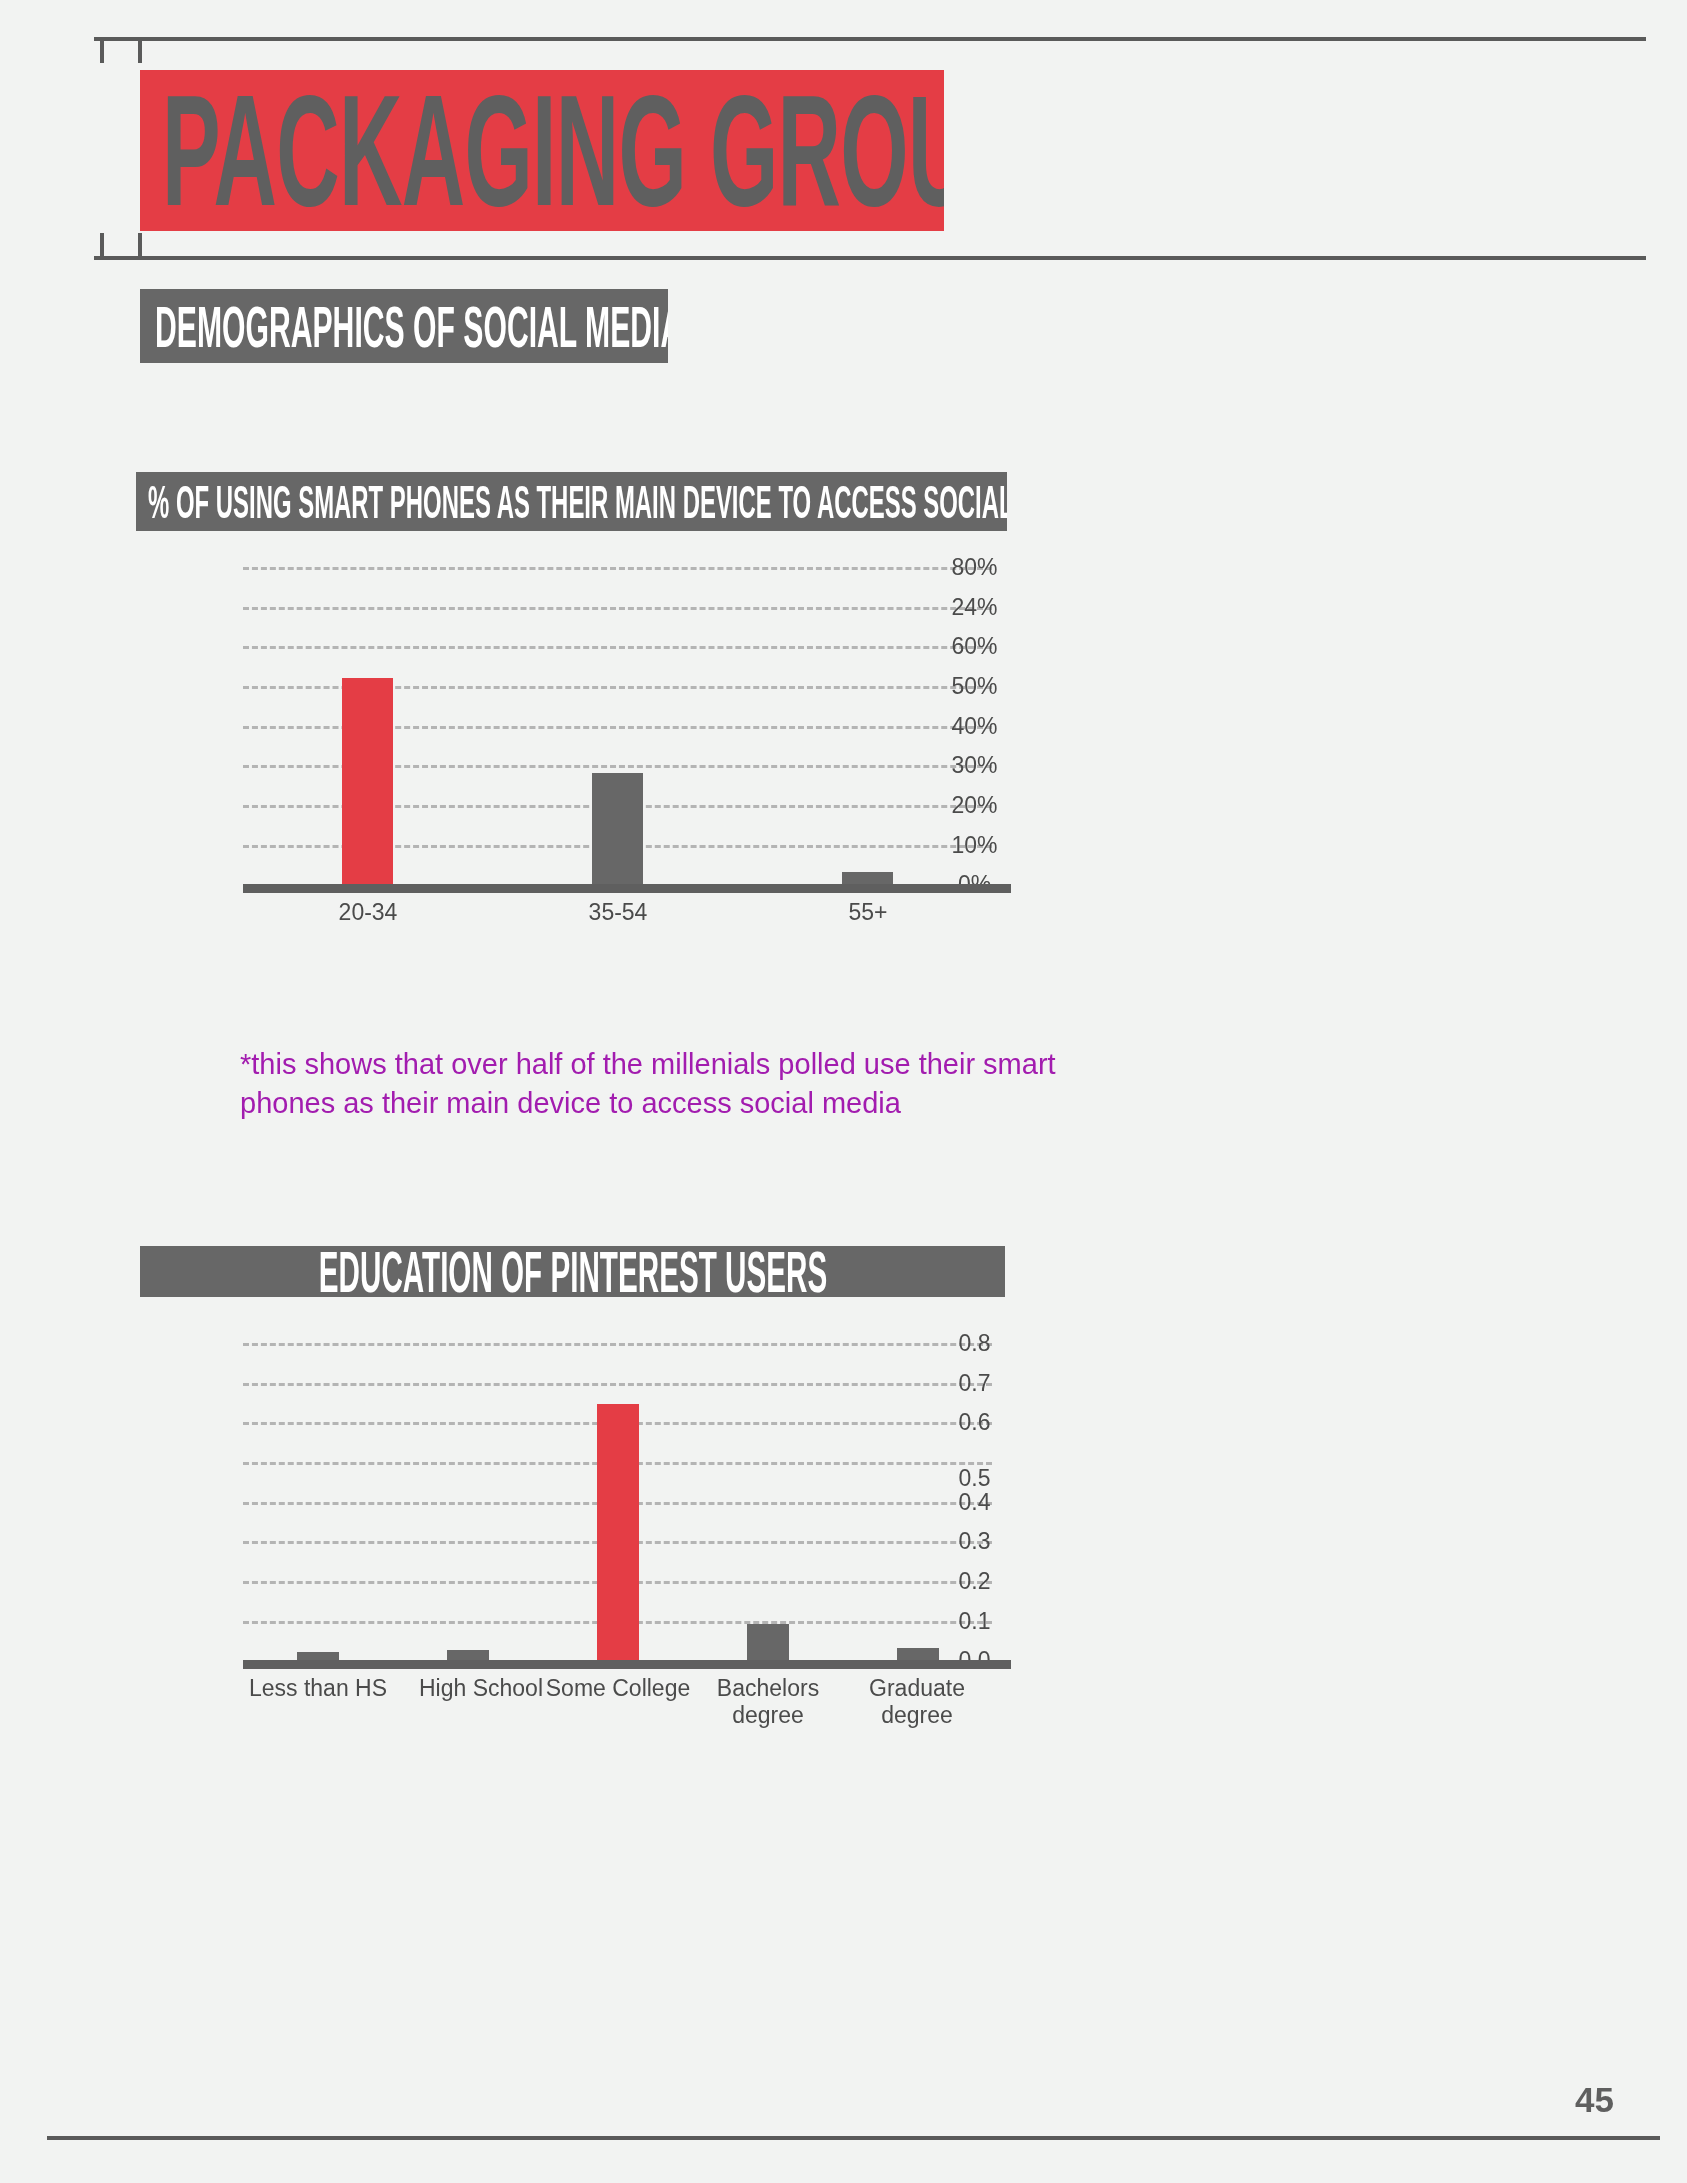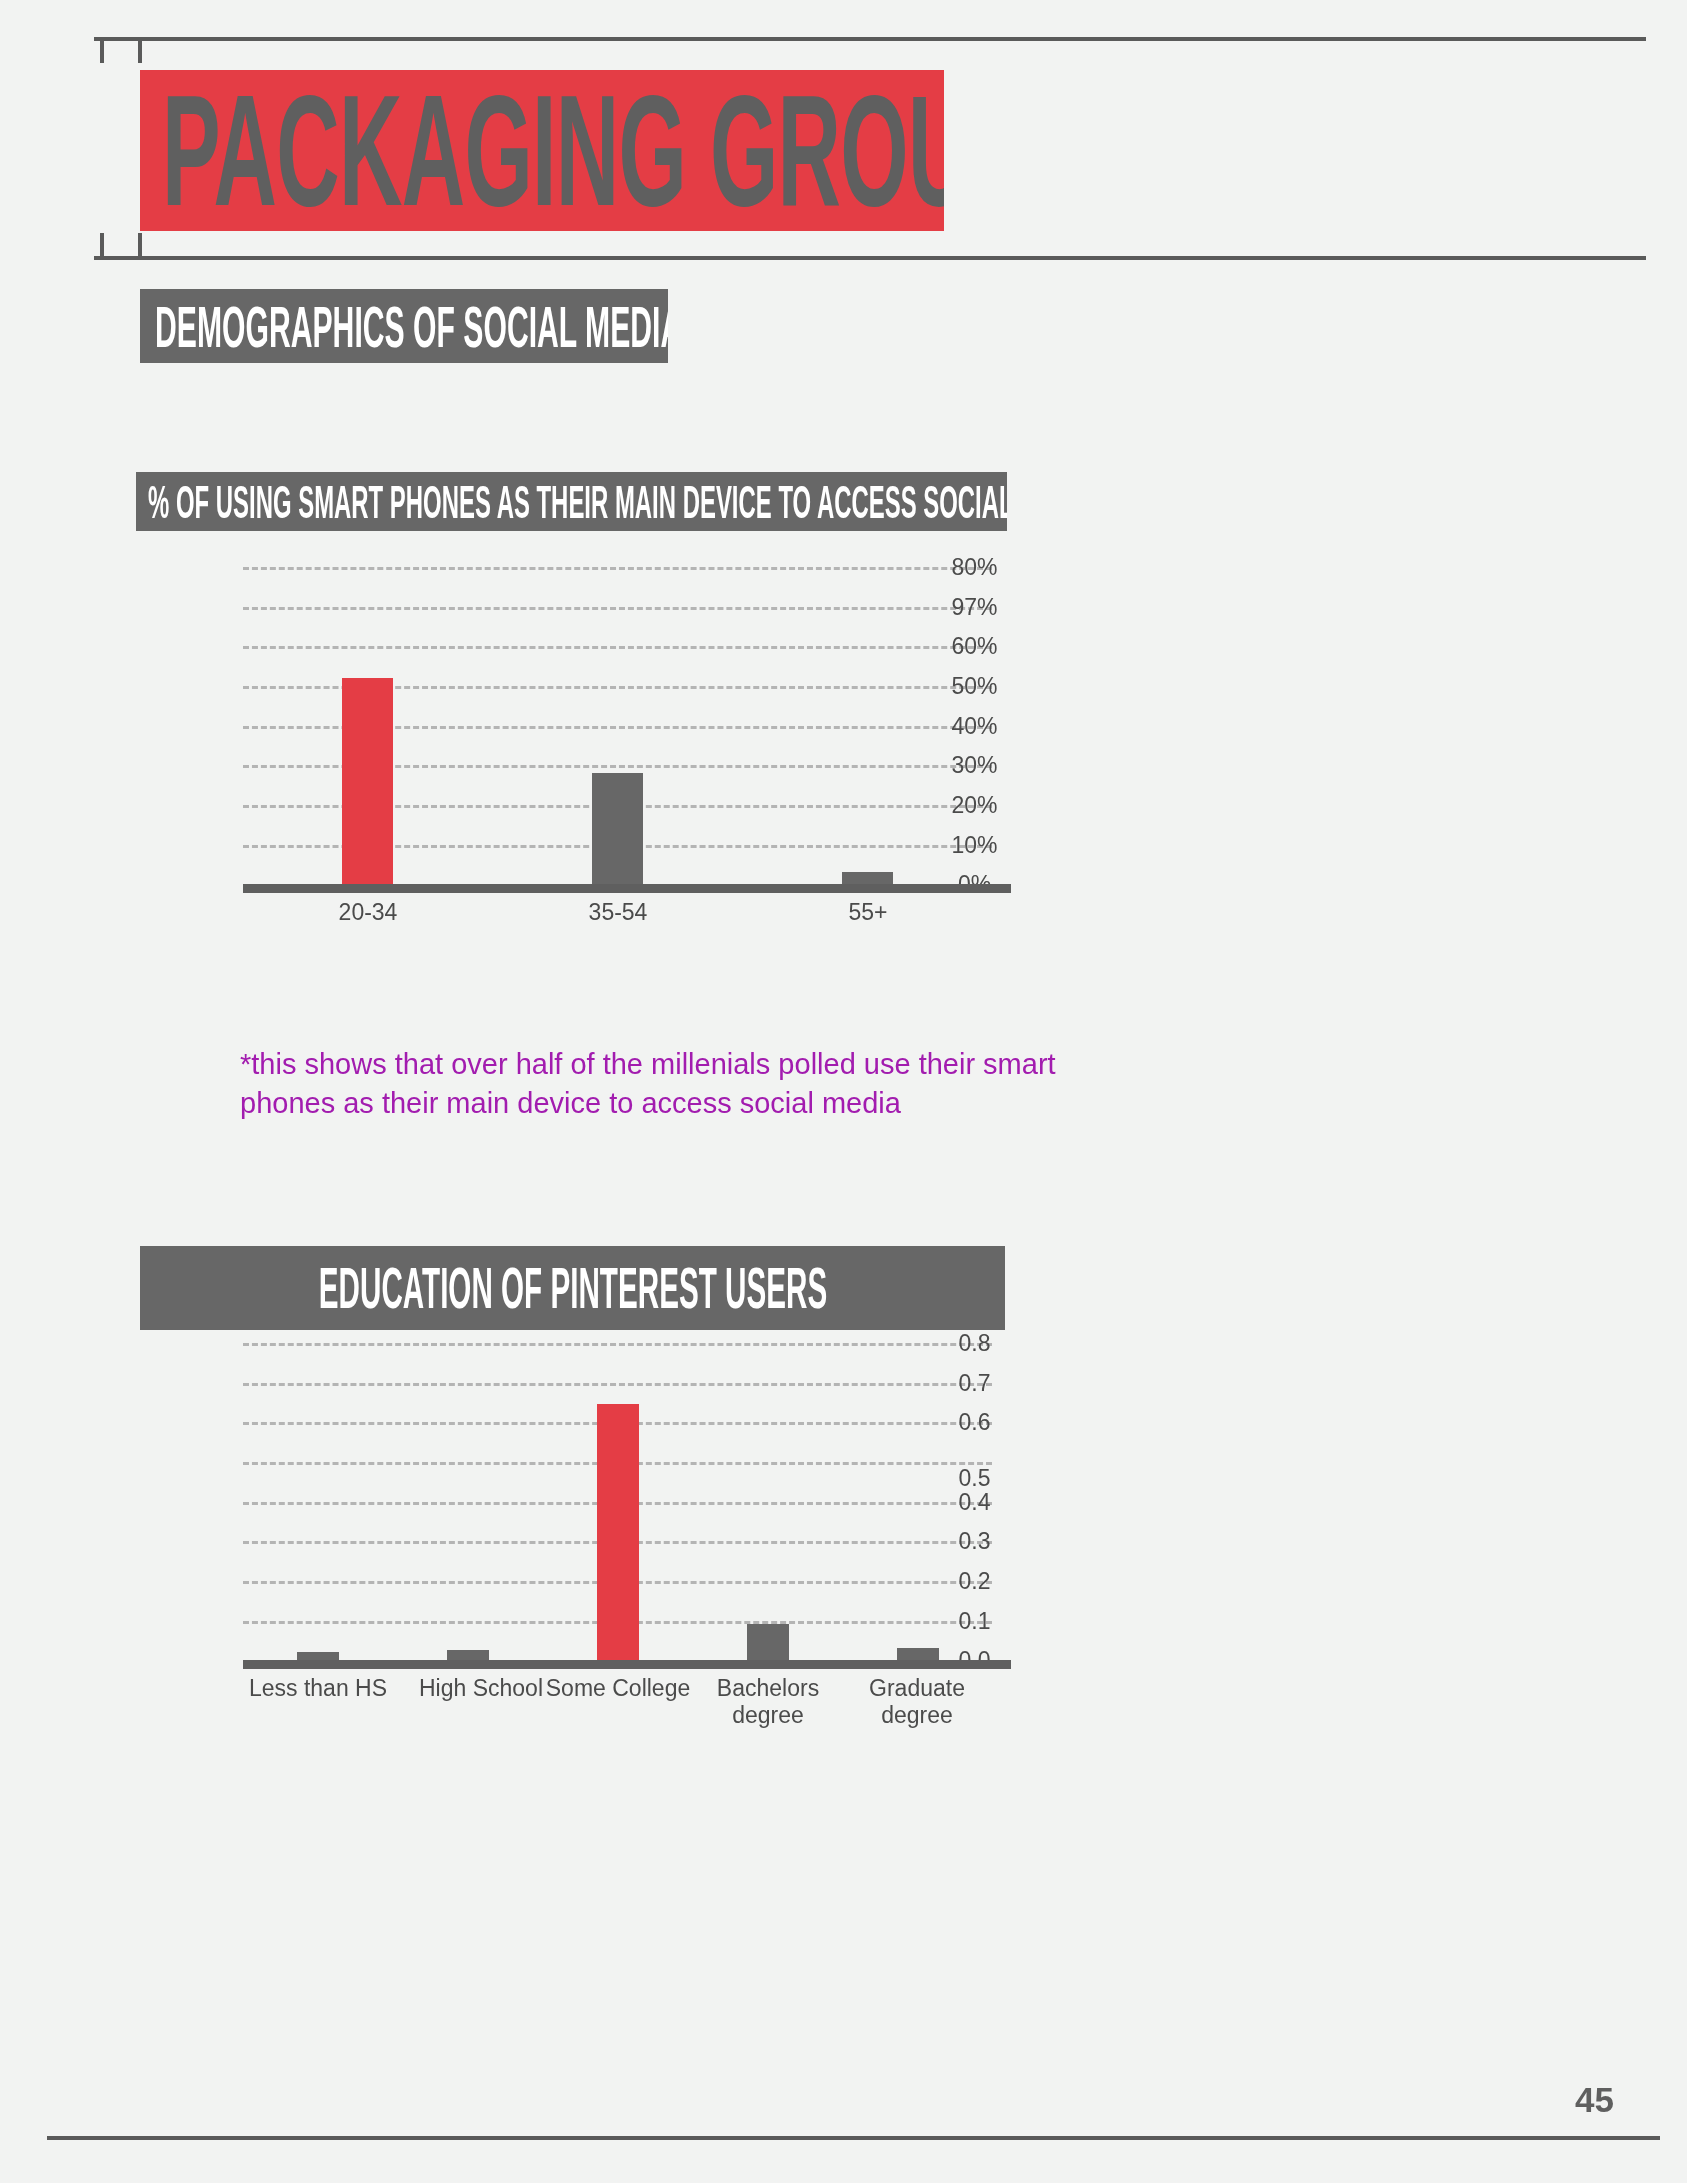--- a/index.html
+++ b/index.html
@@ -81,21 +81,21 @@
     white-space: nowrap;
     letter-spacing: 0px;
   }
 
   #section-bar { left: 140px; top: 289px; width: 528px; height: 74px; }
   #section-bar .bar-label { left: 15px; font-size: 58px; }
 
   #chart1-bar { left: 136px; top: 472px; width: 871px; height: 59px; }
   #chart1-bar .bar-label { left: 12px; font-size: 46px; }
 
-  #chart2-bar { left: 140px; top: 1246px; width: 865px; height: 84px; }
+  #chart2-bar { left: 140px; top: 1246px; width: 865px; height: 51px; }
   #chart2-bar .bar-label {
     left: 50%;
     transform: translate(-50%, -50%) scaleX(0.52);
     transform-origin: center center;
     font-size: 57px;
   }
 
   
   .chart { position: absolute; }
 
@@ -195,21 +195,21 @@
       <div class="ytick-label" style="top: 238px; width: 89px;">20%</div>
       <div class="gridline" style="left: 101px; top: 198px; width: 749px;"></div>
       <div class="ytick-label" style="top: 198px; width: 89px;">30%</div>
       <div class="gridline" style="left: 101px; top: 159px; width: 749px;"></div>
       <div class="ytick-label" style="top: 159px; width: 89px;">40%</div>
       <div class="gridline" style="left: 101px; top: 119px; width: 749px;"></div>
       <div class="ytick-label" style="top: 119px; width: 89px;">50%</div>
       <div class="gridline" style="left: 101px; top: 79px; width: 749px;"></div>
       <div class="ytick-label" style="top: 79px; width: 89px;">60%</div>
       <div class="gridline" style="left: 101px; top: 40px; width: 749px;"></div>
-      <div class="ytick-label" style="top: 40px; width: 89px;">97%</div>
+      <div class="ytick-label" style="top: 40px; width: 89px;">24%</div>
       <div class="gridline" style="left: 101px; top: 0px; width: 749px;"></div>
       <div class="ytick-label" style="top: 0px; width: 89px;">80%</div>
       <div class="axis-baseline" style="left: 101px; top: 317px; width: 768px;"></div>
       <div class="bar red" style="left: 200px; bottom: 88px; width: 51px; height: 206px;"></div>
       <div class="xtick-label" style="left: 226px; top: 332px;">20-34</div>
       <div class="bar grey" style="left: 450px; bottom: 88px; width: 51px; height: 111px;"></div>
       <div class="xtick-label" style="left: 476px; top: 332px;">35-54</div>
       <div class="bar grey" style="left: 700px; bottom: 88px; width: 51px; height: 12px;"></div>
       <div class="xtick-label" style="left: 726px; top: 332px;">55+</div>
     </div>

